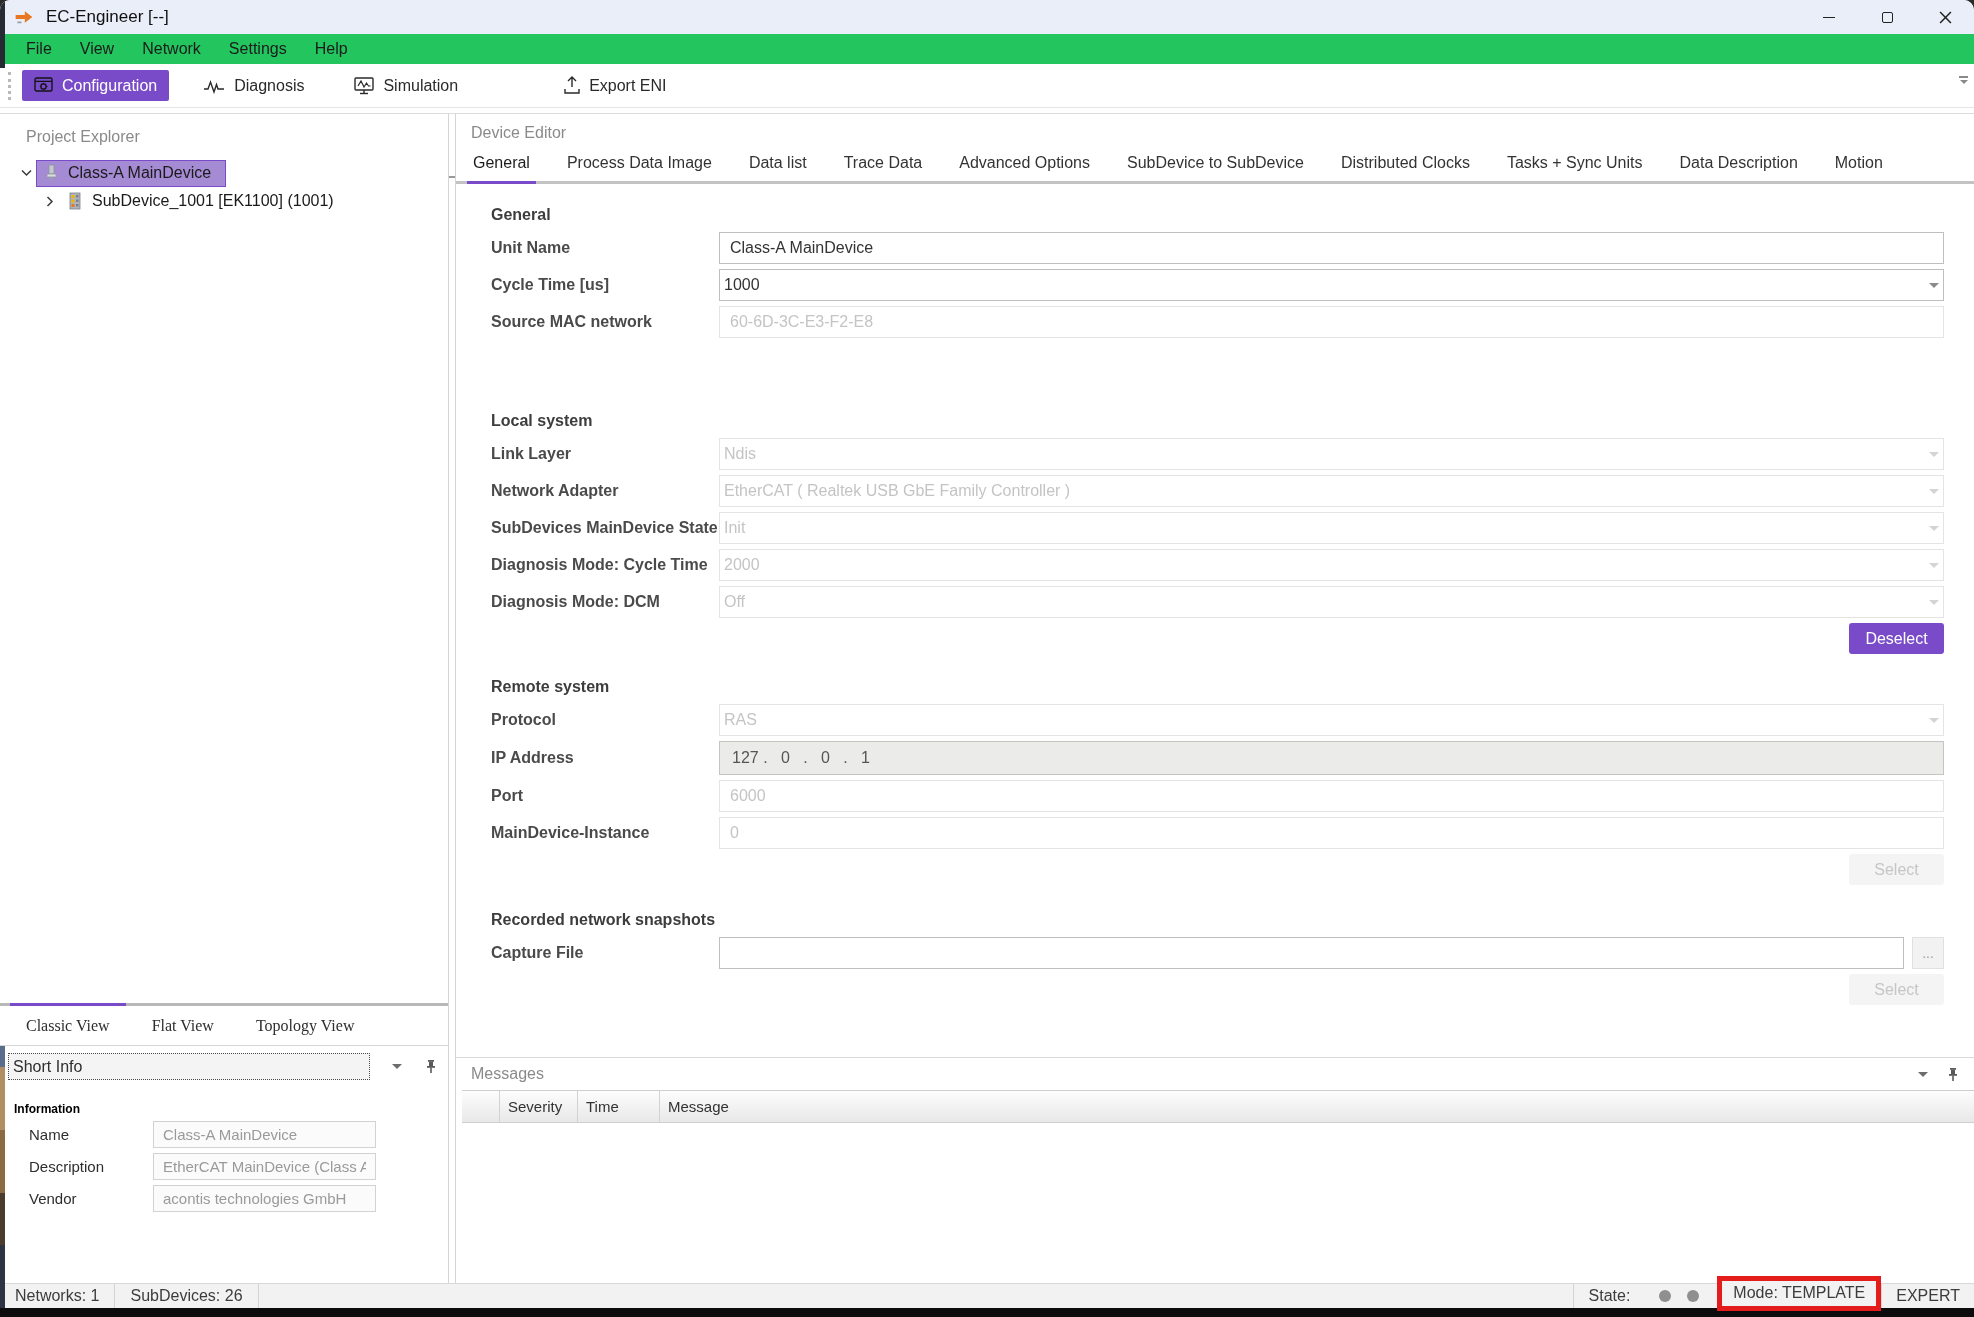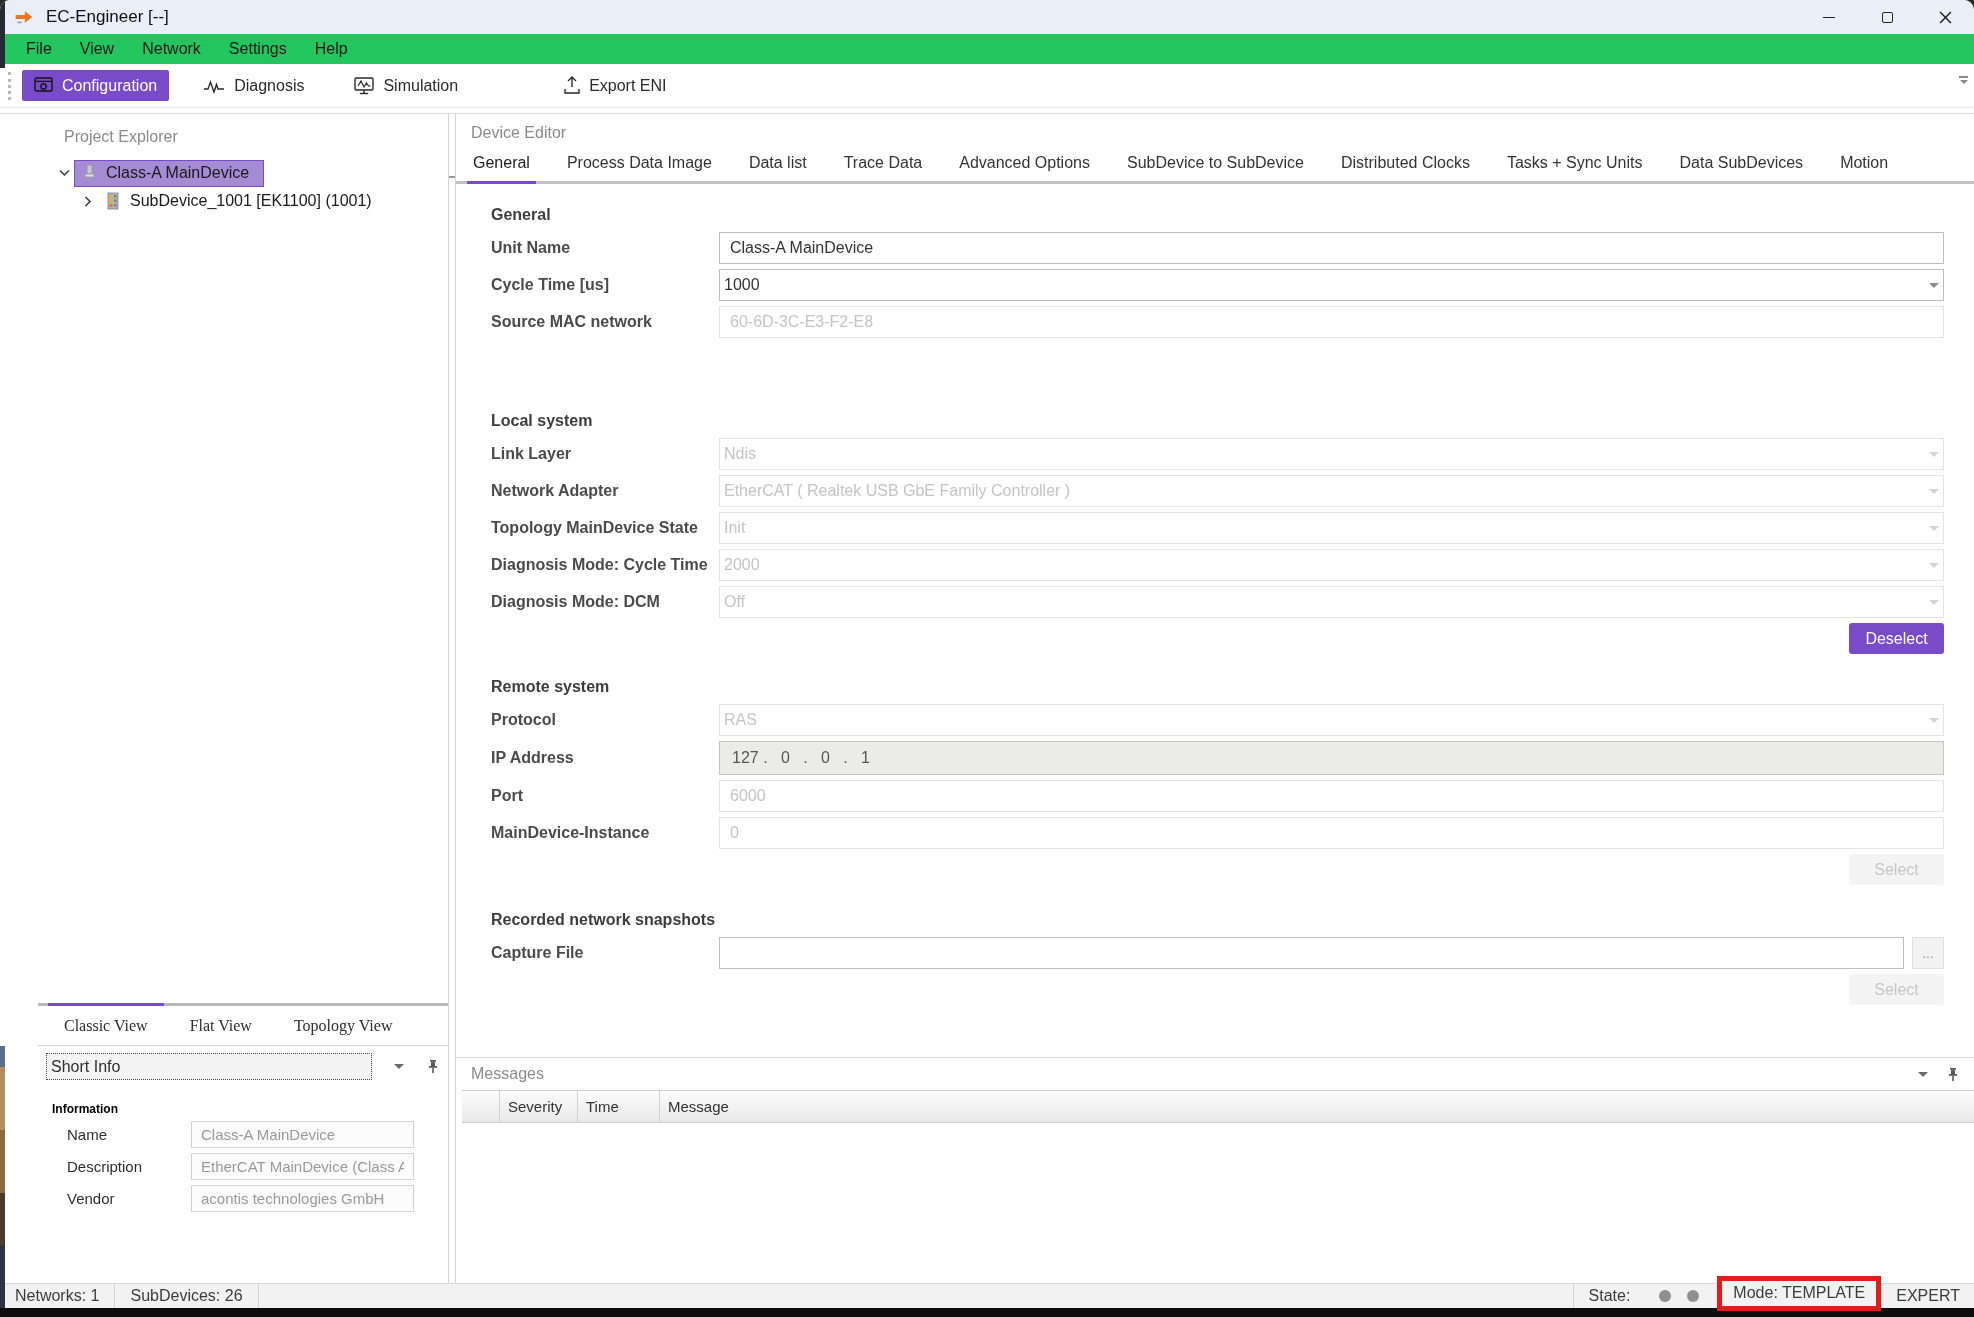--- a/index.html
+++ b/index.html
@@ -27,21 +27,21 @@
   .tb-btn.active { background:#7a4bc8; color:#ffffff; border-radius:2px; margin-left:10px; }
   .tb-btn.ghost1 { margin-left:22px; }
   .tb-btn.ghost2 { margin-left:26px; }
   .tb-btn.ghost3 { margin-left:82px; }
   .tb-overflow { position:absolute; right:6px; top:12px; display:flex; flex-direction:column; align-items:center; gap:2px; }
   .tb-overflow .bar { width:9px; height:0; border-top:2px solid #8a8a8a; }
   .tb-overflow .tri { width:0; height:0; border:4px solid transparent; border-top-color:#8a8a8a; }
 
   
   .main { position:absolute; top:113px; left:0; right:0; bottom:34px; display:flex; border-top:1px solid #dcdcdc; background:#fff; }
-  .left-panel { width:449px; border-right:1px solid #d5d5d5; display:flex; flex-direction:column; background:#fff;padding-left:38px; }
+  .left-panel { width:449px; border-right:1px solid #d5d5d5; display:flex; flex-direction:column; background:#fff; }
   .gapcol { width:6px; background:#fff; position:relative; }
   .gapcol .grip { position:absolute; top:62px; left:0; width:6px; height:2px; background:#9a9a9a; }
   .right-panel { flex:1; border-left:1px solid #d5d5d5; display:flex; flex-direction:column; background:#fff; }
 
   .panel-title { font-size:16px; color:#8a8a8a; }
 
   
   .pe-section { flex:1; overflow:hidden; }
   .pe-title { margin:14px 0 0 26px; }
   .tree { margin-top:13px; font-size:16px; color:#1a1a1a; }
@@ -295,21 +295,21 @@
 
         <div class="tabstrip">
           <span class="tab active">General</span>
           <span class="tab">Process Data Image</span>
           <span class="tab">Data list</span>
           <span class="tab">Trace Data</span>
           <span class="tab">Advanced Options</span>
           <span class="tab">SubDevice to SubDevice</span>
           <span class="tab">Distributed Clocks</span>
           <span class="tab">Tasks + Sync Units</span>
-          <span class="tab">Data SubDevices</span>
+          <span class="tab">Data Description</span>
           <span class="tab">Motion</span>
         </div>
 
         <div class="editor-body">
 
           <div class="sec-head mt-general">General</div>
           <div class="frow first-row">
             <span class="flabel">Unit Name</span>
             <span class="fctl">
                 <input class="txt" value="Class-A MainDevice" style="">
@@ -344,21 +344,21 @@
           <div class="frow">
             <span class="flabel">Network Adapter</span>
             <span class="fctl">
                 <span class="sel disabled">
                   <span class="val">EtherCAT ( Realtek USB GbE Family Controller )</span>
                   <span class="chev"></span>
                 </span>
               </span>
           </div>
           <div class="frow">
-            <span class="flabel">Topology MainDevice State</span>
+            <span class="flabel">SubDevices MainDevice State</span>
             <span class="fctl">
                 <span class="sel disabled">
                   <span class="val">Init</span>
                   <span class="chev"></span>
                 </span>
               </span>
           </div>
           <div class="frow">
             <span class="flabel">Diagnosis Mode: Cycle Time</span>
             <span class="fctl">

